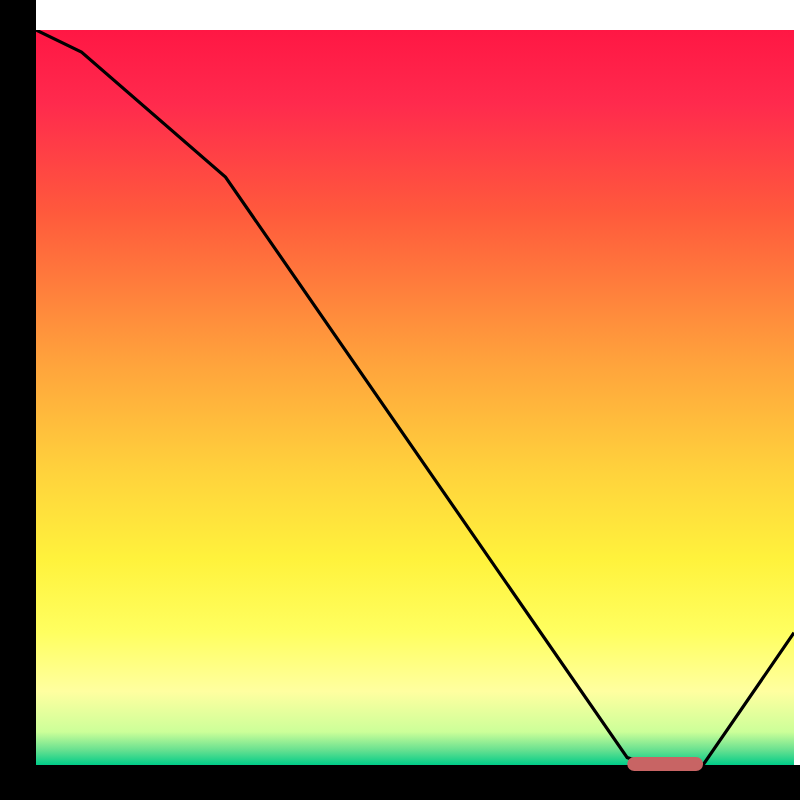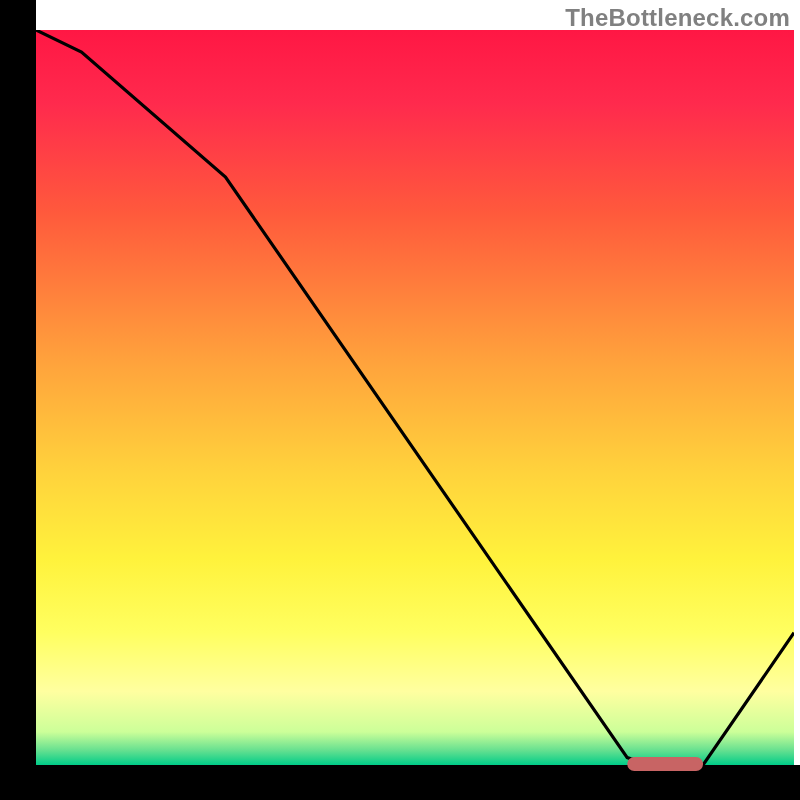--- a/index.html
+++ b/index.html
@@ -28,21 +28,20 @@
   svg.chart {
     position: absolute;
     top: 0;
     left: 0;
   }
 </style>
 </head>
 <body>
 
 <div class="container">
-  <div class="attribution">TheBottleneck.com</div>
 
   <svg class="chart" width="800" height="800" viewBox="0 0 800 800">
     <defs>
       <linearGradient id="bg-grad" x1="0" y1="0" x2="0" y2="1">
           <stop offset="0%" stop-color="#ff1744"></stop>
           <stop offset="10%" stop-color="#ff2a4d"></stop>
           <stop offset="25%" stop-color="#ff5a3c"></stop>
           <stop offset="45%" stop-color="#ffa23c"></stop>
           <stop offset="60%" stop-color="#ffd23c"></stop>
           <stop offset="72%" stop-color="#fff23c"></stop>

